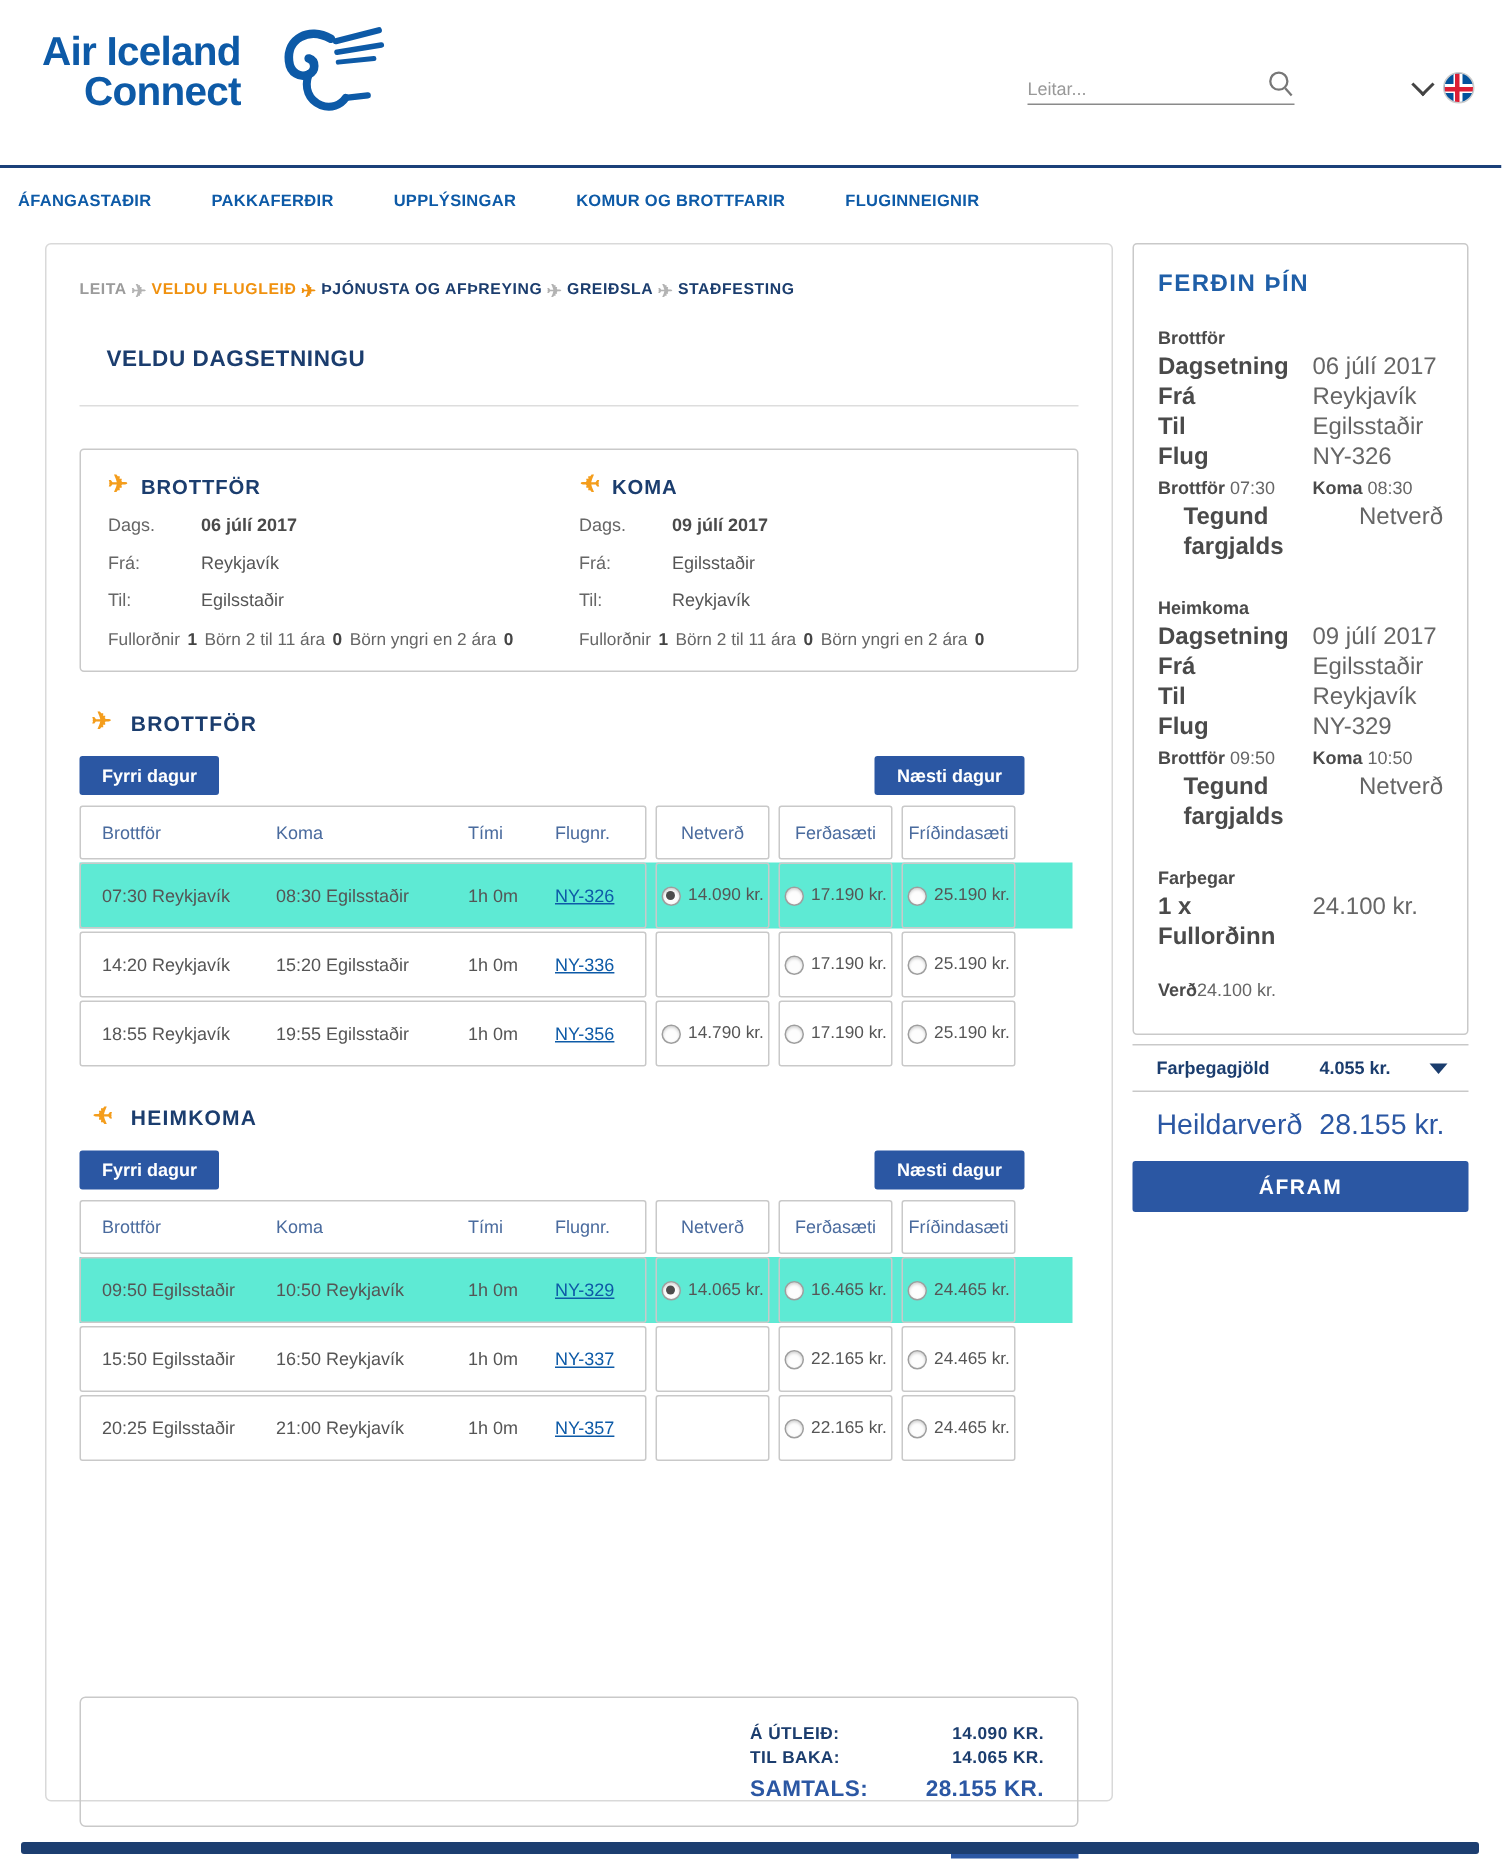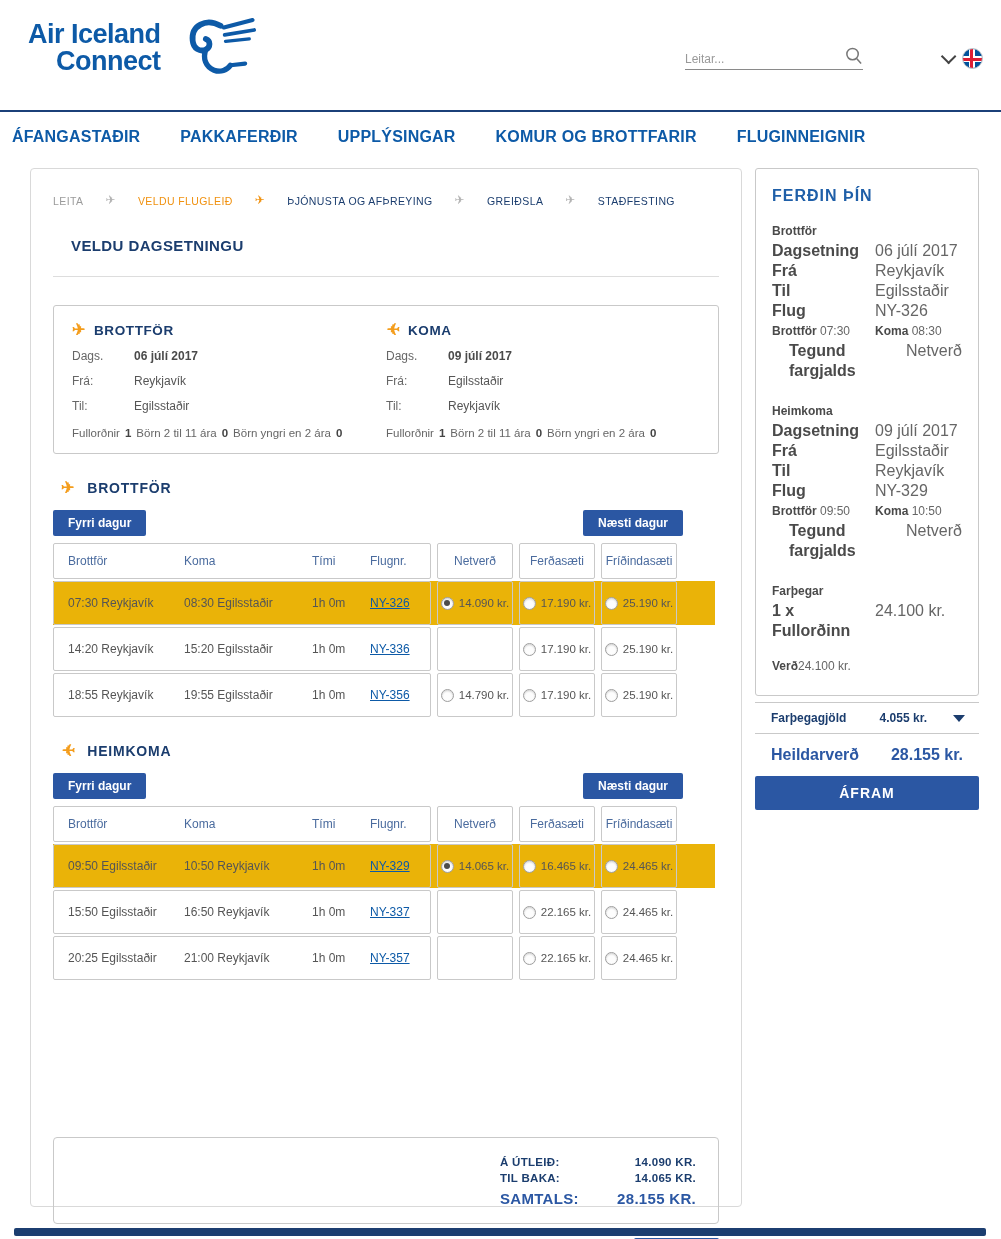--- a/index.html
+++ b/index.html
@@ -21,26 +21,26 @@
   .search-icon { margin-left:4px; cursor:pointer; }
   .lang { display:flex; align-items:center; margin-left:78px; gap:10px; cursor:pointer; }
   .chevron { width:11px; height:11px; border-right:2.5px solid #444; border-bottom:2.5px solid #444; transform:rotate(45deg) translateY(-3px); }
   .flag { width:21px; height:21px; border-radius:50%; background:#02529c; position:relative; overflow:hidden; border:1px solid #ccc; }
   .flag .wh { position:absolute; left:0; right:0; top:7.5px; height:6px; background:#fff; }
   .flag .wv { position:absolute; top:0; bottom:0; left:5.5px; width:6px; background:#fff; }
   .flag .rh { position:absolute; left:0; right:0; top:9px; height:3px; background:#dc1e35; }
   .flag .rv { position:absolute; top:0; bottom:0; left:7px; width:3px; background:#dc1e35; }
   
   .nav { display:flex; gap:40px; padding:16px 0 14px 12px; }
-  .nav-item { color:#0d5aa7; font-weight:bold; font-size:16px; letter-spacing:0.2px; cursor:pointer; }
+  .nav-item { color:#0d5aa7; font-weight:bold; font-size:11px; letter-spacing:0.2px; cursor:pointer; }
   
   .content { display:flex; align-items:flex-start; margin-top:8px; }
   .main-card { margin-left:30px; width:712px; height:1039px; border:1px solid #d9d9d9; border-radius:4px; padding:24px 22px; background:#fff; }
   
-  .crumbs { display:flex; align-items:flex-end; gap:22px; font-size:10.5px; font-weight:normal; letter-spacing:0.4px; }
+  .crumbs { display:flex; align-items:flex-start; gap:3px; font-size:10.5px; font-weight:bold; letter-spacing:0.4px; }
   .crumb { white-space:nowrap; }
   .crumb.done { color:#9b9b9b; }
   .crumb.current { color:#f0910f; }
   .crumb.next { color:#1b3d6e; }
   .crumb-plane { font-size:12px; }
   .crumb-plane.gray { color:#b3b3b3; }
   .crumb-plane.orange { color:#f0910f; }
   .page-title { color:#1b3d6e; font-size:15px; font-weight:bold; letter-spacing:0.4px; margin:30px 0 0 18px; }
   .title-rule { border:none; border-top:1px solid #ddd; margin:22px 0 0 0; }
   
@@ -55,21 +55,21 @@
   .sum-row .val.b { font-weight:bold; color:#4a4a4a; }
   .pax { margin-top:14px; font-size:11.5px; color:#666; display:flex; gap:5px; flex-wrap:nowrap; }
   .pax b { color:#444; }
   
   .sec-title { display:flex; align-items:center; gap:12px; color:#1b3d6e; font-size:14px; font-weight:bold; letter-spacing:0.8px; margin:26px 0 0 8px; }
   .btn-row { display:flex; justify-content:space-between; width:630px; margin-top:14px; }
   .day-btn { background:#2b57a3; color:#fff; border:none; font-weight:bold; font-size:12px; padding:6px 15px; border-radius:2px; cursor:pointer; font-family:"Liberation Sans",sans-serif; }
   
   .ftable { width:662px; margin-top:7px; }
   .frow { display:flex; gap:6px; margin-top:2px; width:662px; }
-  .frow.hl { background:#eab308; }
+  .frow.hl { background:#5eead4; }
   .cell { border:1px solid #c9c9c9; border-radius:2px; background:#fff; }
   .frow.hl .cell { background:transparent; }
   .info-cell { width:378px; display:flex; align-items:center; }
   .hdr .info-cell, .hdr .pcell { height:36px; }
   .hdr .cell { color:#4a6b9e; font-size:12px; }
   .body-row .cell { height:44px; }
   .body-row { height:44px; align-items:stretch; }
   .col-dep { width:130px; padding-left:14px; }
   .col-arr { width:128px; }
   .col-time { width:58px; }
@@ -99,21 +99,21 @@
   .times { display:flex; font-size:12px; line-height:20px; }
   .times .t1 { width:103px; }
   .times b { color:#4a4a4a; }
   .times span.tm { color:#666; }
   .verd-row { display:flex; justify-content:flex-start; margin-top:18px; font-size:12px; }
   .verd-row .sl { font-weight:bold; color:#4a4a4a; }
   .verd-row .sv { color:#666; }
   .fees-row { border-top:1px solid #c9c9c9; border-bottom:1px solid #c9c9c9; margin-top:6px; padding:8px 14px 8px 16px; display:flex; align-items:center; font-size:12px; font-weight:bold; color:#1b3d6e; cursor:pointer; }
   .fees-row .fv { margin-left:auto; }
   .tri { width:0; height:0; border-left:6px solid transparent; border-right:6px solid transparent; border-top:7px solid #1b3d6e; margin-left:26px; }
-  .grand-row { display:flex; justify-content:space-between; padding:12px 16px 12px 16px; color:#2b57a3; font-size:16px; font-weight:bold; }
+  .grand-row { display:flex; justify-content:space-between; padding:12px 16px 12px 16px; color:#2b57a3; font-size:19px; font-weight:normal; }
   .afram-side { width:100%; background:#2b57a3; color:#fff; border:none; font-weight:bold; font-size:14px; letter-spacing:1px; padding:9px 0; border-radius:2px; cursor:pointer; font-family:"Liberation Sans",sans-serif; }
   
   .footer-bar { position:absolute; left:14px; right:15px; bottom:3px; height:8px; background:#1c3e70; border-radius:2px; }
 </style>
 </head>
 <body>
 
 <div class="header">
   <div class="logo">
     <div class="logo-text">

